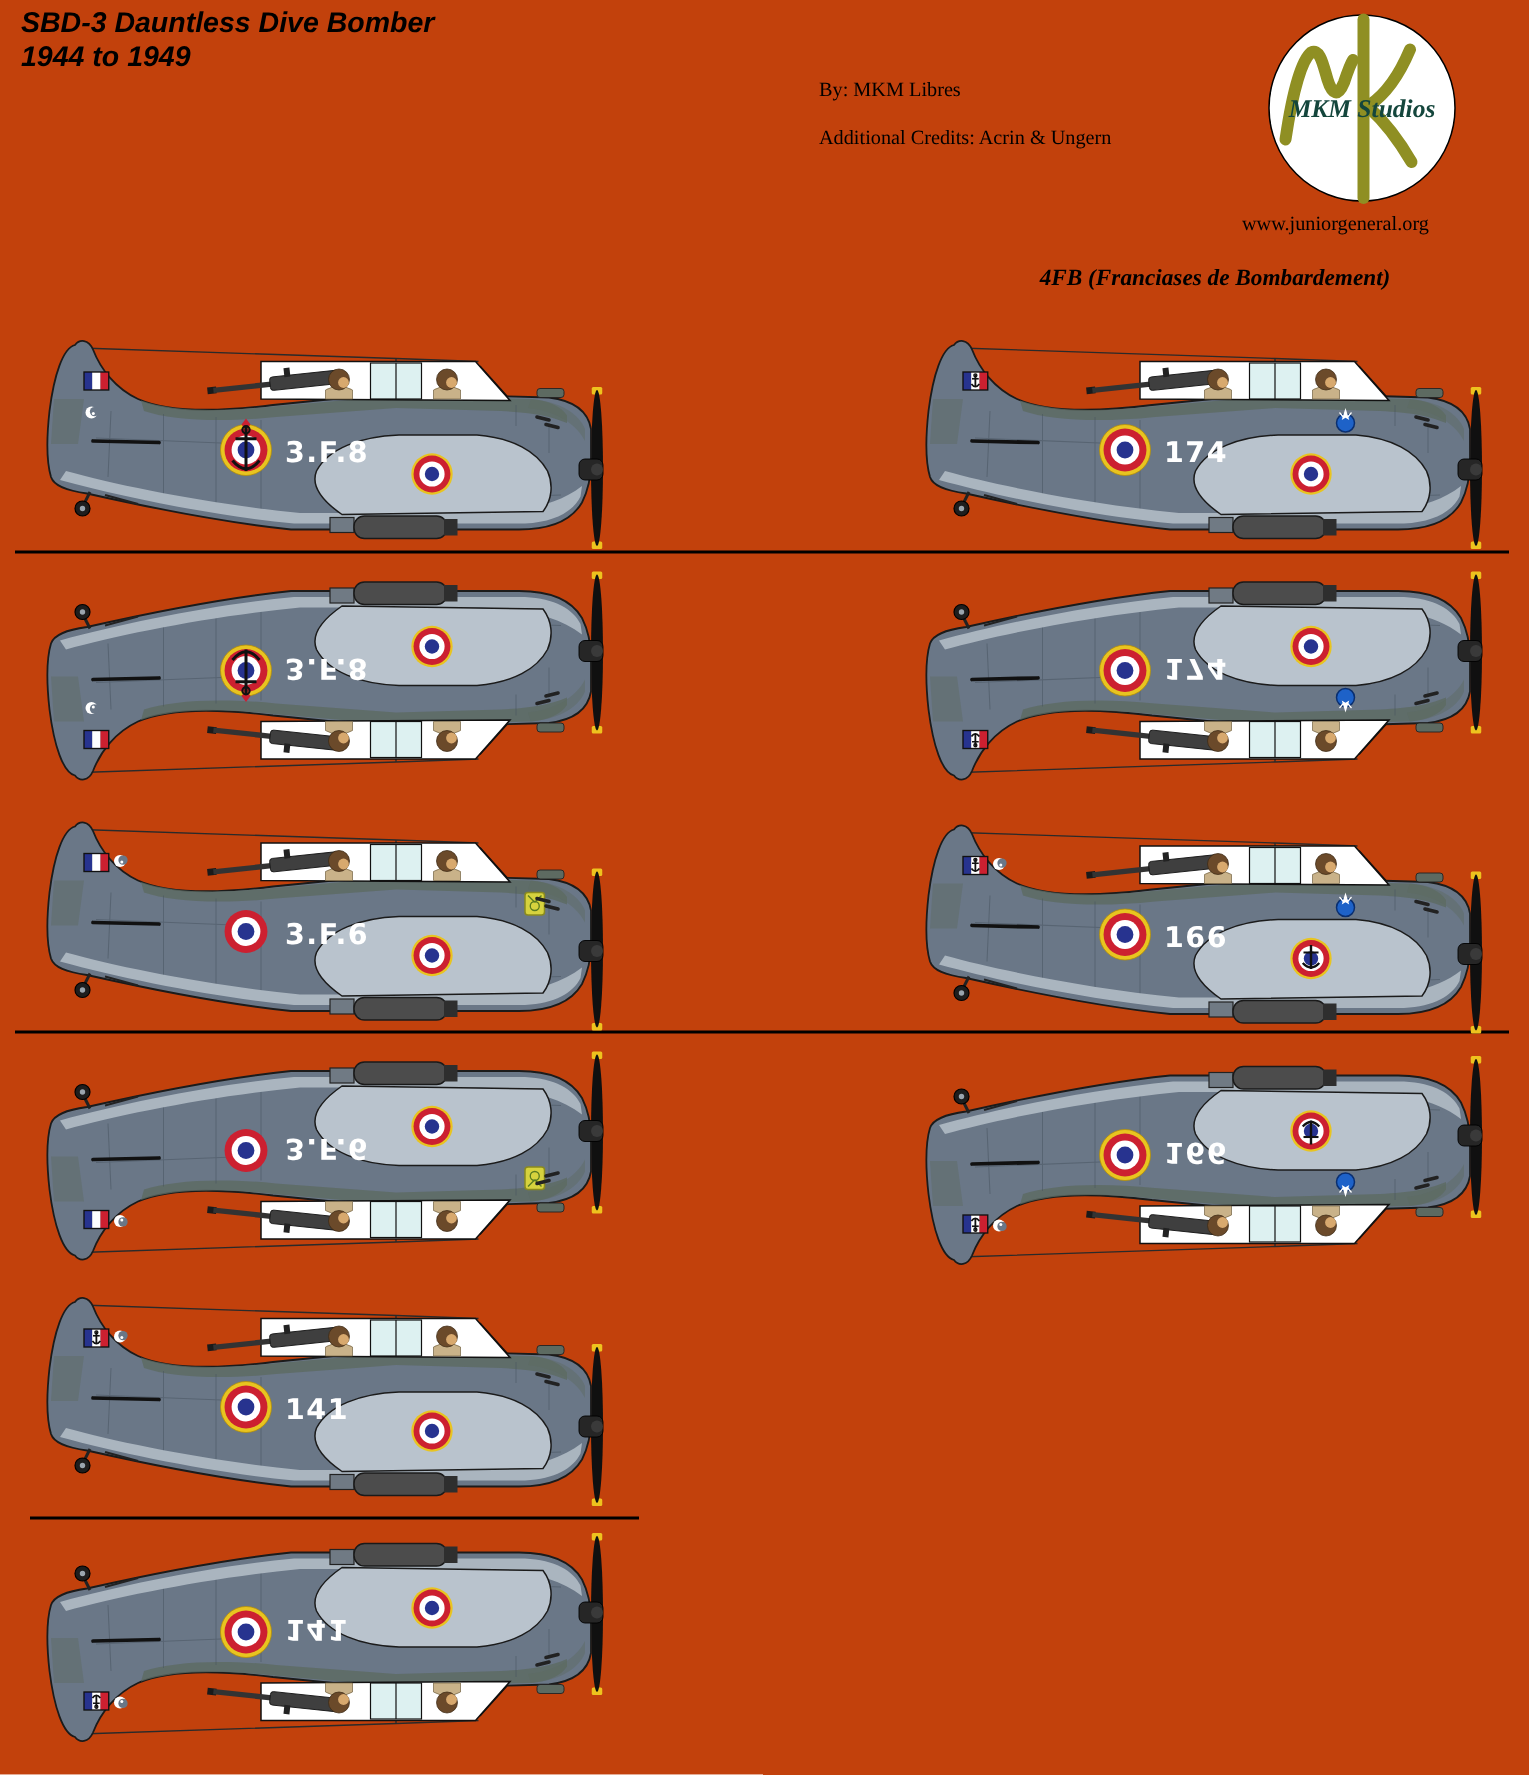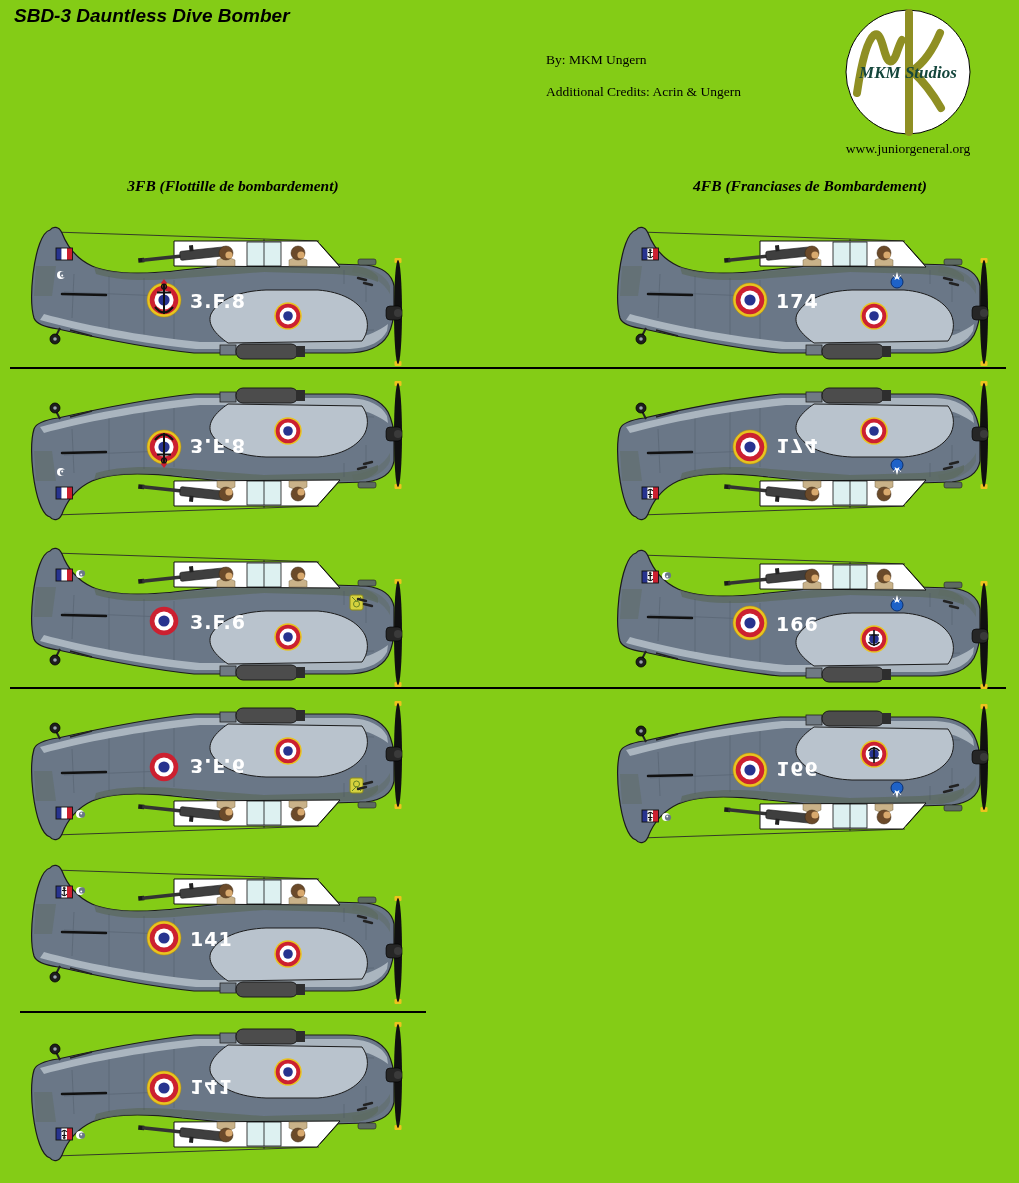--- a/index.html
+++ b/index.html
@@ -1,60 +1,60 @@
 <!DOCTYPE html>
 <html><head>
 <meta charset="utf-8">
 <style>
   html,body{margin:0;padding:0;background:#fff;}
-  #sheet{position:relative;width:1019px;height:1183px;background:#84cc16;overflow:hidden;
+  #sheet{position:relative;width:1019px;height:1183px;background:#c2410c;overflow:hidden;
          font-family:"Liberation Sans",sans-serif;}
   .abs{position:absolute;}
   .title{left:14px;top:4px;font-size:19px;line-height:23px;font-weight:bold;font-style:italic;color:#000;}
   .byline{left:546px;top:52px;font-family:"Liberation Serif",serif;font-size:13.5px;color:#000;}
   .credits{left:546px;top:84px;font-family:"Liberation Serif",serif;font-size:13.5px;color:#000;text-align:right;}
-  .site-url{left:828px;top:141px;width:160px;text-align:center;font-family:"Liberation Serif",serif;font-size:13.5px;color:#000;}
+  .site-url{left:828px;top:141px;width:160px;font-family:"Liberation Serif",serif;font-size:13.5px;color:#000;}
   .col-header{top:177px;width:412px;text-align:center;font-family:"Liberation Serif",serif;
               font-weight:bold;font-style:italic;font-size:15.5px;color:#000;}
   .col-header.left{left:27px;}
   .col-header.right{left:604px;}
   .fold-line{position:absolute;height:2px;background:#000;}
   .plane{position:absolute;width:412px;height:148px;}
   .plane svg{display:block;width:412px;height:148px;}
   .plane.flipped svg{transform:scaleY(-1);}
   .logo-wrap{left:843px;top:7px;width:130px;height:132px;text-align:center;}
   .code-text{font-family:"DejaVu Sans",sans-serif;font-weight:bold;letter-spacing:1px;}
 </style>
 </head>
 <body>
 
 <div id="sheet">
 
   <div class="abs title">
     <div>SBD-3 Dauntless Dive Bomber</div>
+    <div>1944 to 1949</div>
   </div>
 
-  <div class="abs byline">By:  MKM Ungern</div>
+  <div class="abs byline">By:  MKM Libres</div>
   <div class="abs credits">Additional Credits:  Acrin &amp; Ungern</div>
 
   <div class="abs logo-wrap">
     <svg viewBox="0 0 130 132" width="130" height="132">
       <circle cx="65" cy="65" r="62" fill="#ffffff" stroke="#000000" stroke-width="1"></circle>
       <g stroke="#8f8f23" stroke-width="8" fill="none" stroke-linecap="round">
         <path d="M 14 86 C 19 52 25 33 31 28 C 37 25 39 36 42 46 C 45 56 49 58 53 48 C 55 42 57 36 59 33"></path>
         <path d="M 66 6 L 66 125"></path>
         <path d="M 97 26 C 89 45 79 57 70 63"></path>
         <path d="M 70 65 C 81 75 91 89 98 101"></path>
       </g>
       <text x="65" y="71" text-anchor="middle" font-family="Liberation Serif, serif" font-style="italic" font-weight="bold" font-size="17" fill="#14463c">MKM Studios</text>
     </svg>
   </div>
   <div class="abs site-url">www.juniorgeneral.org</div>
 
-  <div class="abs col-header left">3FB (Flottille de bombardement)</div>
   <div class="abs col-header right">4FB (Franciases de Bombardement)</div>
 
 <div class="fold-line" style="left: 10px; top: 367px; width: 996px;"></div>
     <div class="fold-line" style="left: 10px; top: 687px; width: 996px;"></div>
     <div class="fold-line" style="left: 20px; top: 1011px; width: 406px;"></div>
     <div class="plane" style="left: 14px; top: 222px;">
     <svg viewBox="0 0 412 148">
 
       <g>
         <rect x="380.5" y="36" width="7" height="5" rx="1" fill="#eec31e"></rect>

